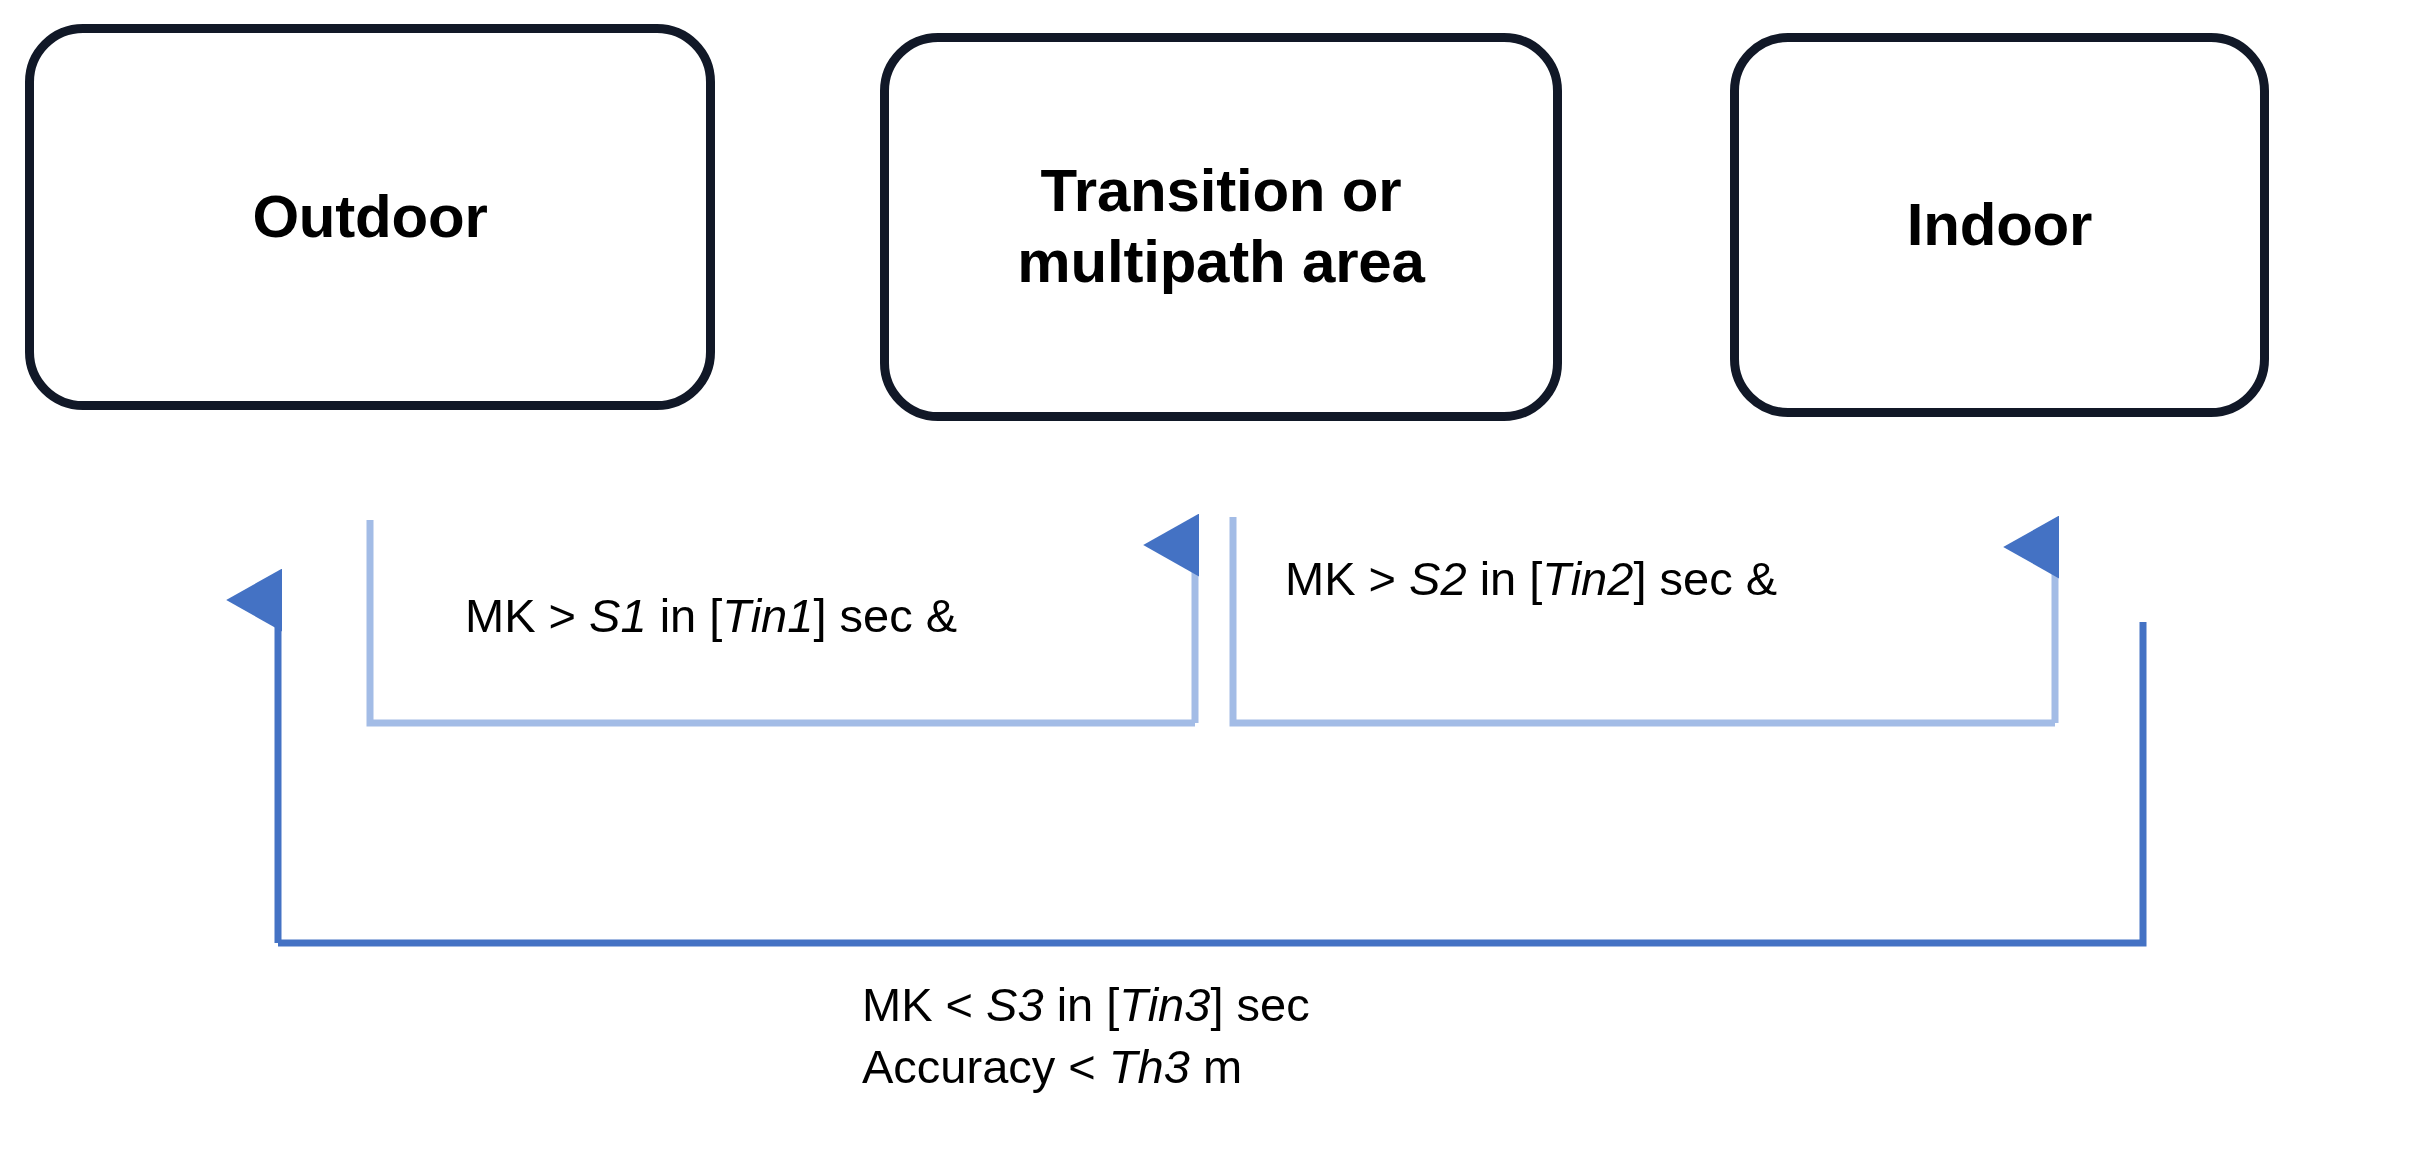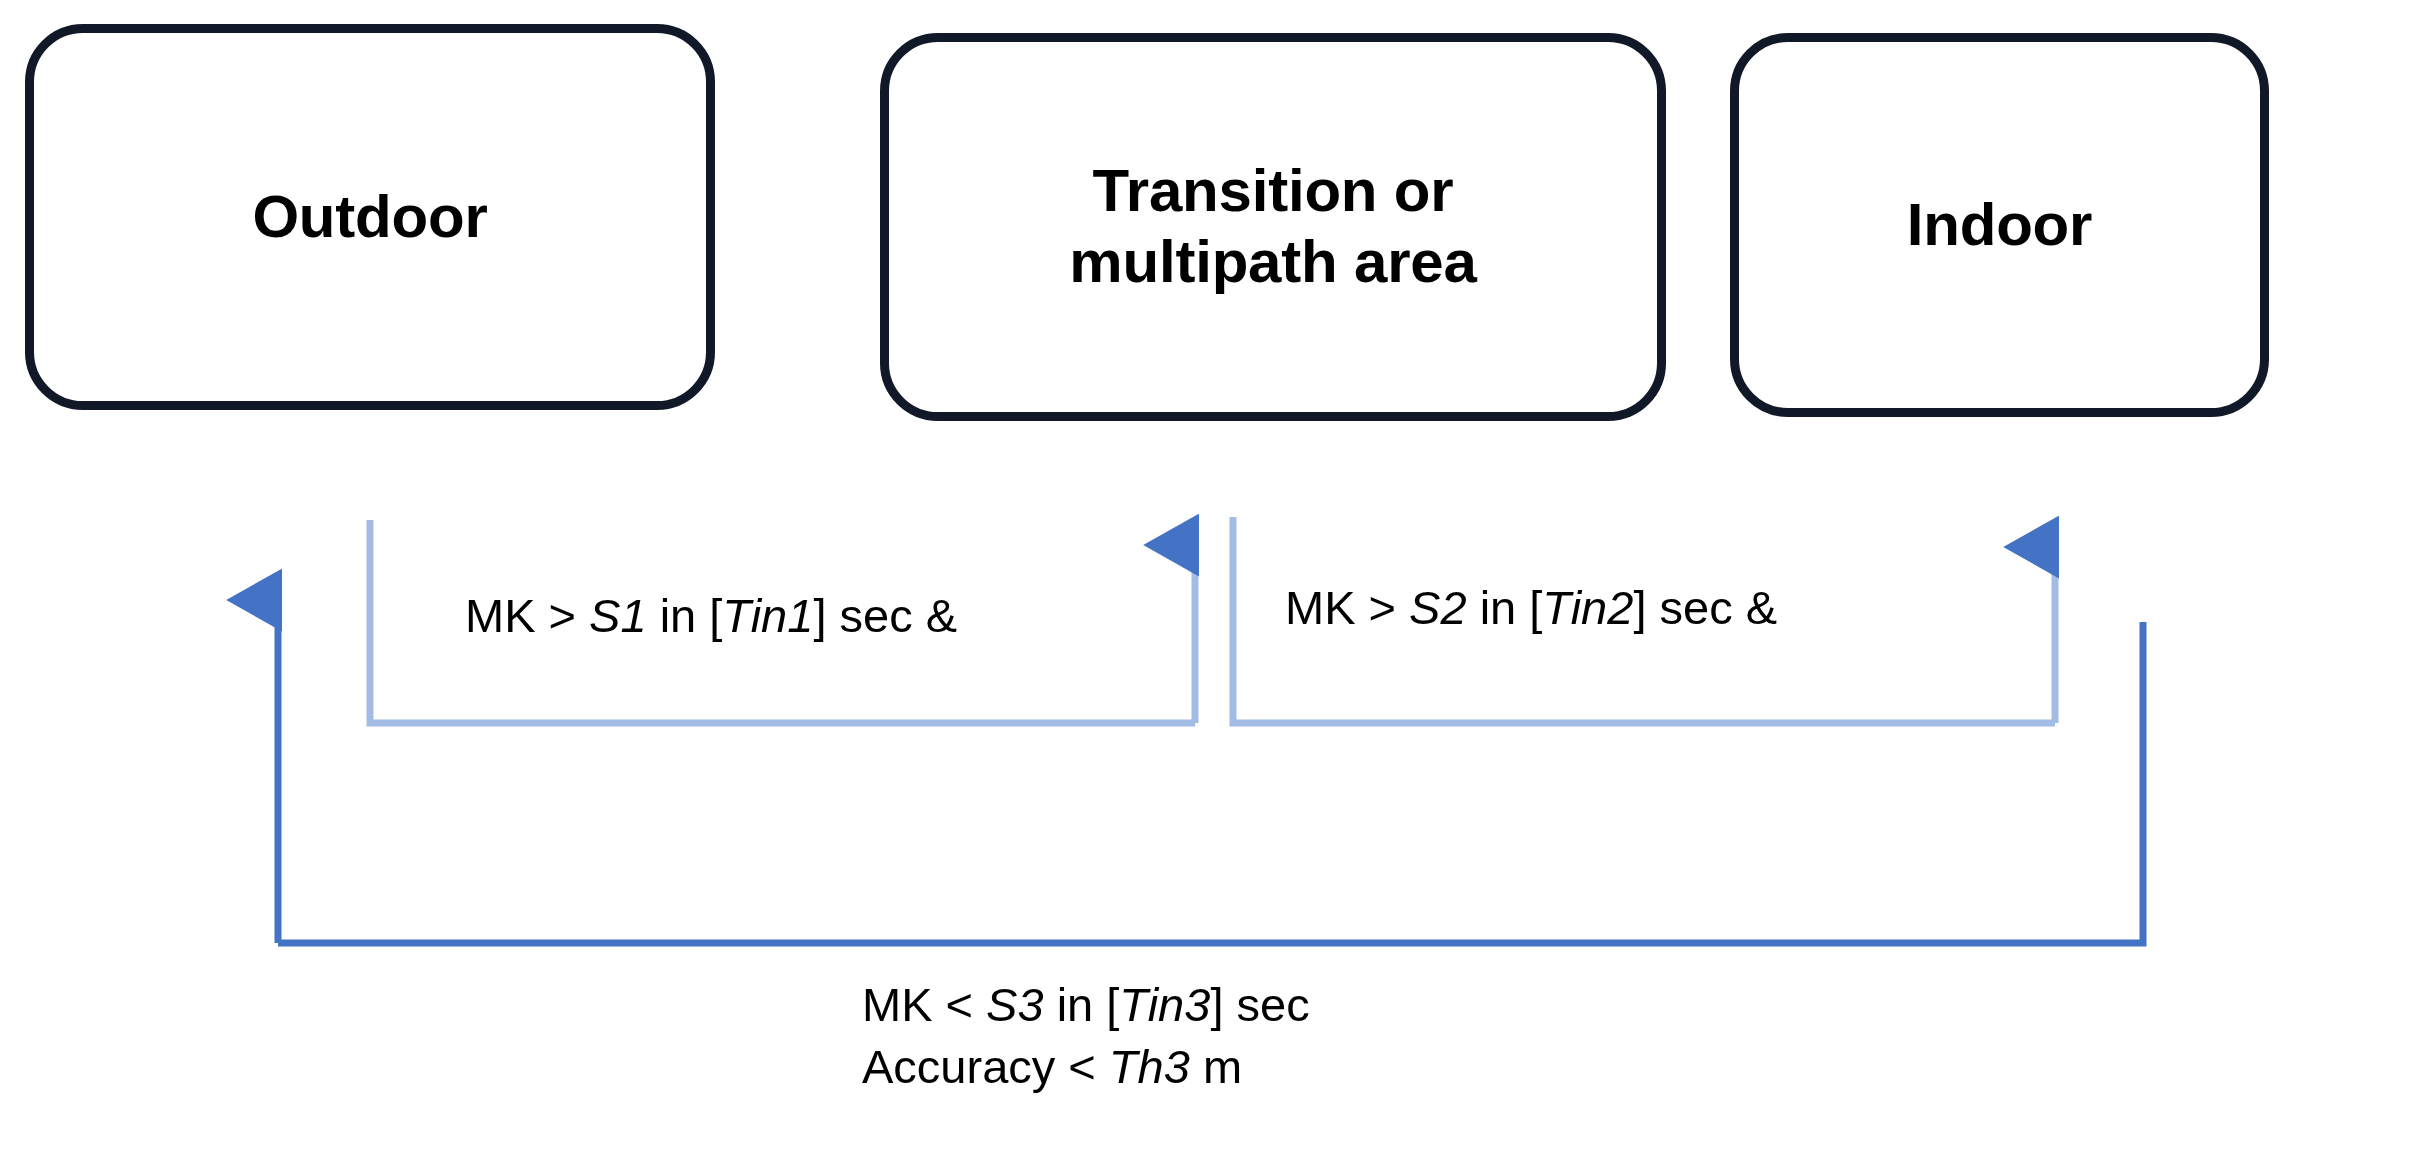--- a/index.html
+++ b/index.html
@@ -35,21 +35,21 @@
   .state-label {
     font-weight: bold;
     font-size: 60px;
     line-height: 1.18;
     letter-spacing: -0.2px;
     color: #000000;
     white-space: pre-line;
   }
 
   #box-outdoor   { left: 25px;   top: 24px;  width: 690px; height: 386px; }
-  #box-transition{ left: 880px;  top: 33px;  width: 786px; height: 388px; }
+  #box-transition{ left: 880px;  top: 33px;  width: 682px; height: 388px; }
   #box-indoor    { left: 1730px; top: 33px;  width: 539px; height: 384px; }
 
   
   #connectors {
     position: absolute;
     left: 0;
     top: 0;
     width: 2415px;
     height: 1169px;
   }
@@ -61,21 +61,21 @@
     line-height: 1.32;
     color: #000000;
     white-space: nowrap;
   }
   .edge-label .line { display: block; }
   .edge-label i {
     font-style: italic;
   }
 
   #label-o2t { left: 465px;  top: 553px; margin-top: 32px; }
-  #label-t2i { left: 1285px; top: 548px; margin-top: 29px; }
+  #label-t2i { left: 1285px; top: 548px; }
   #label-back{ left: 862px;  top: 974px; }
 </style>
 </head>
 <body>
 
 <div id="canvas">
 
   <div class="state-box" id="box-outdoor">
     <span class="state-label">Outdoor</span>
   </div>

